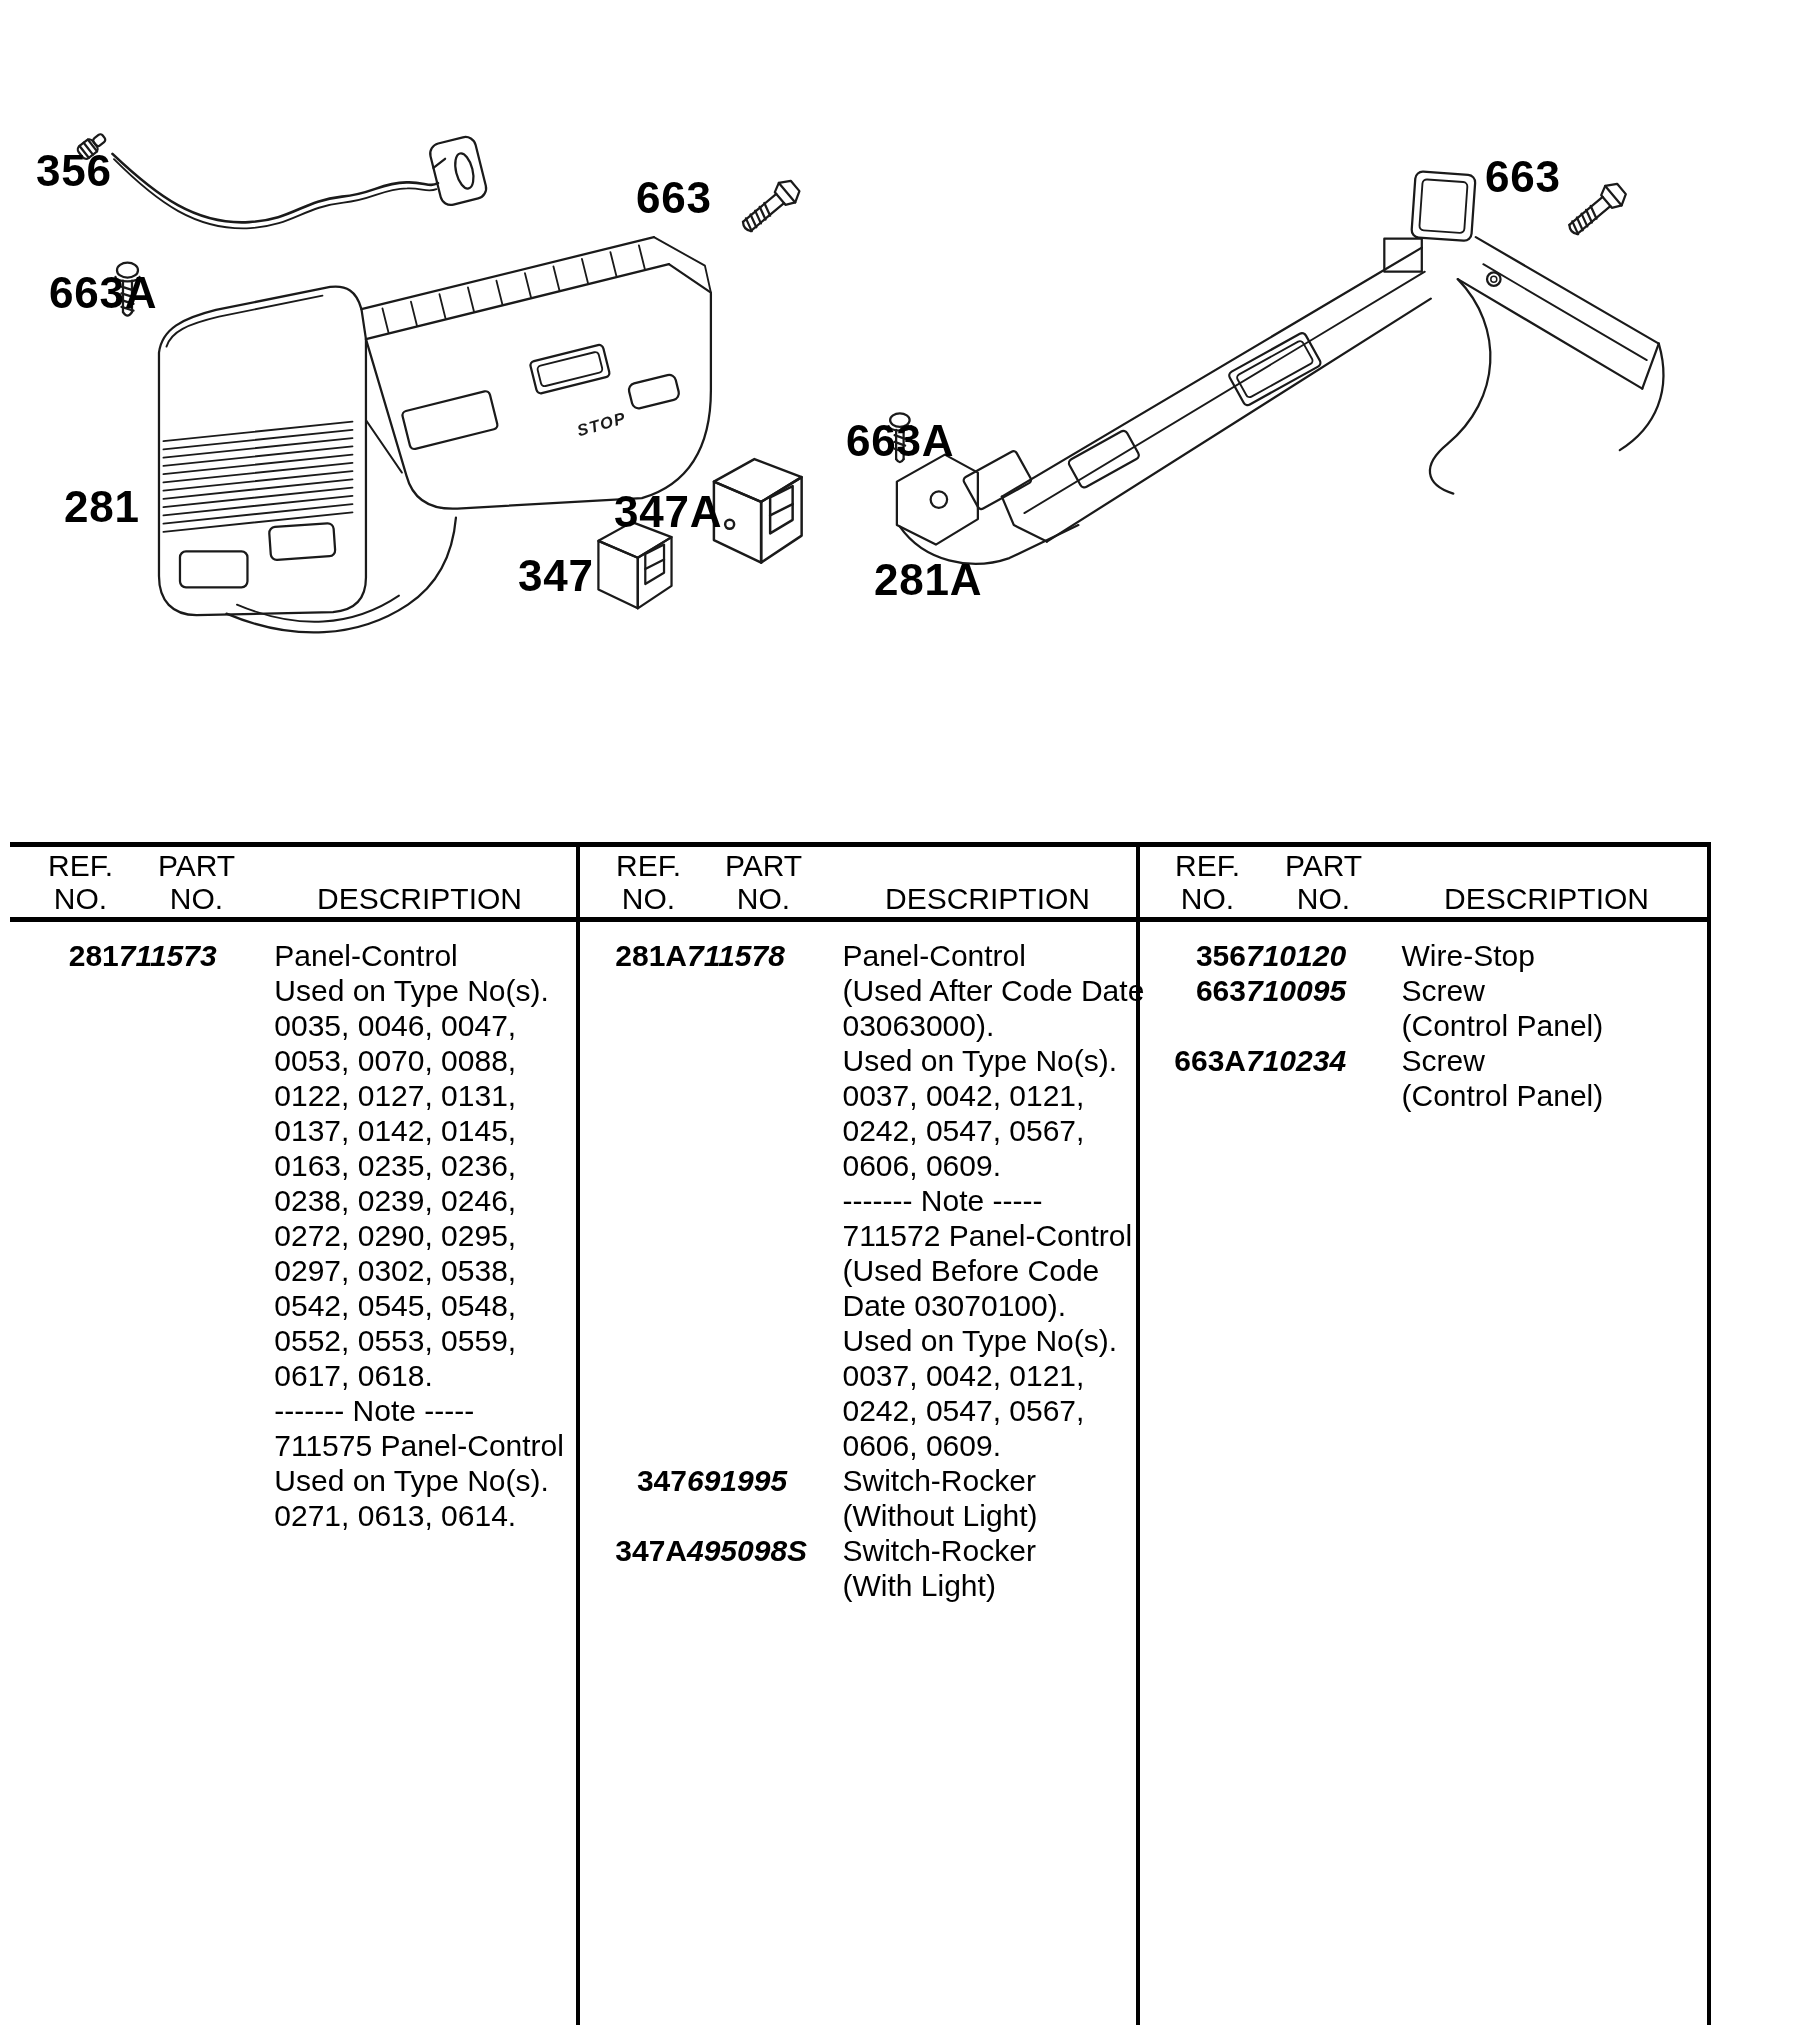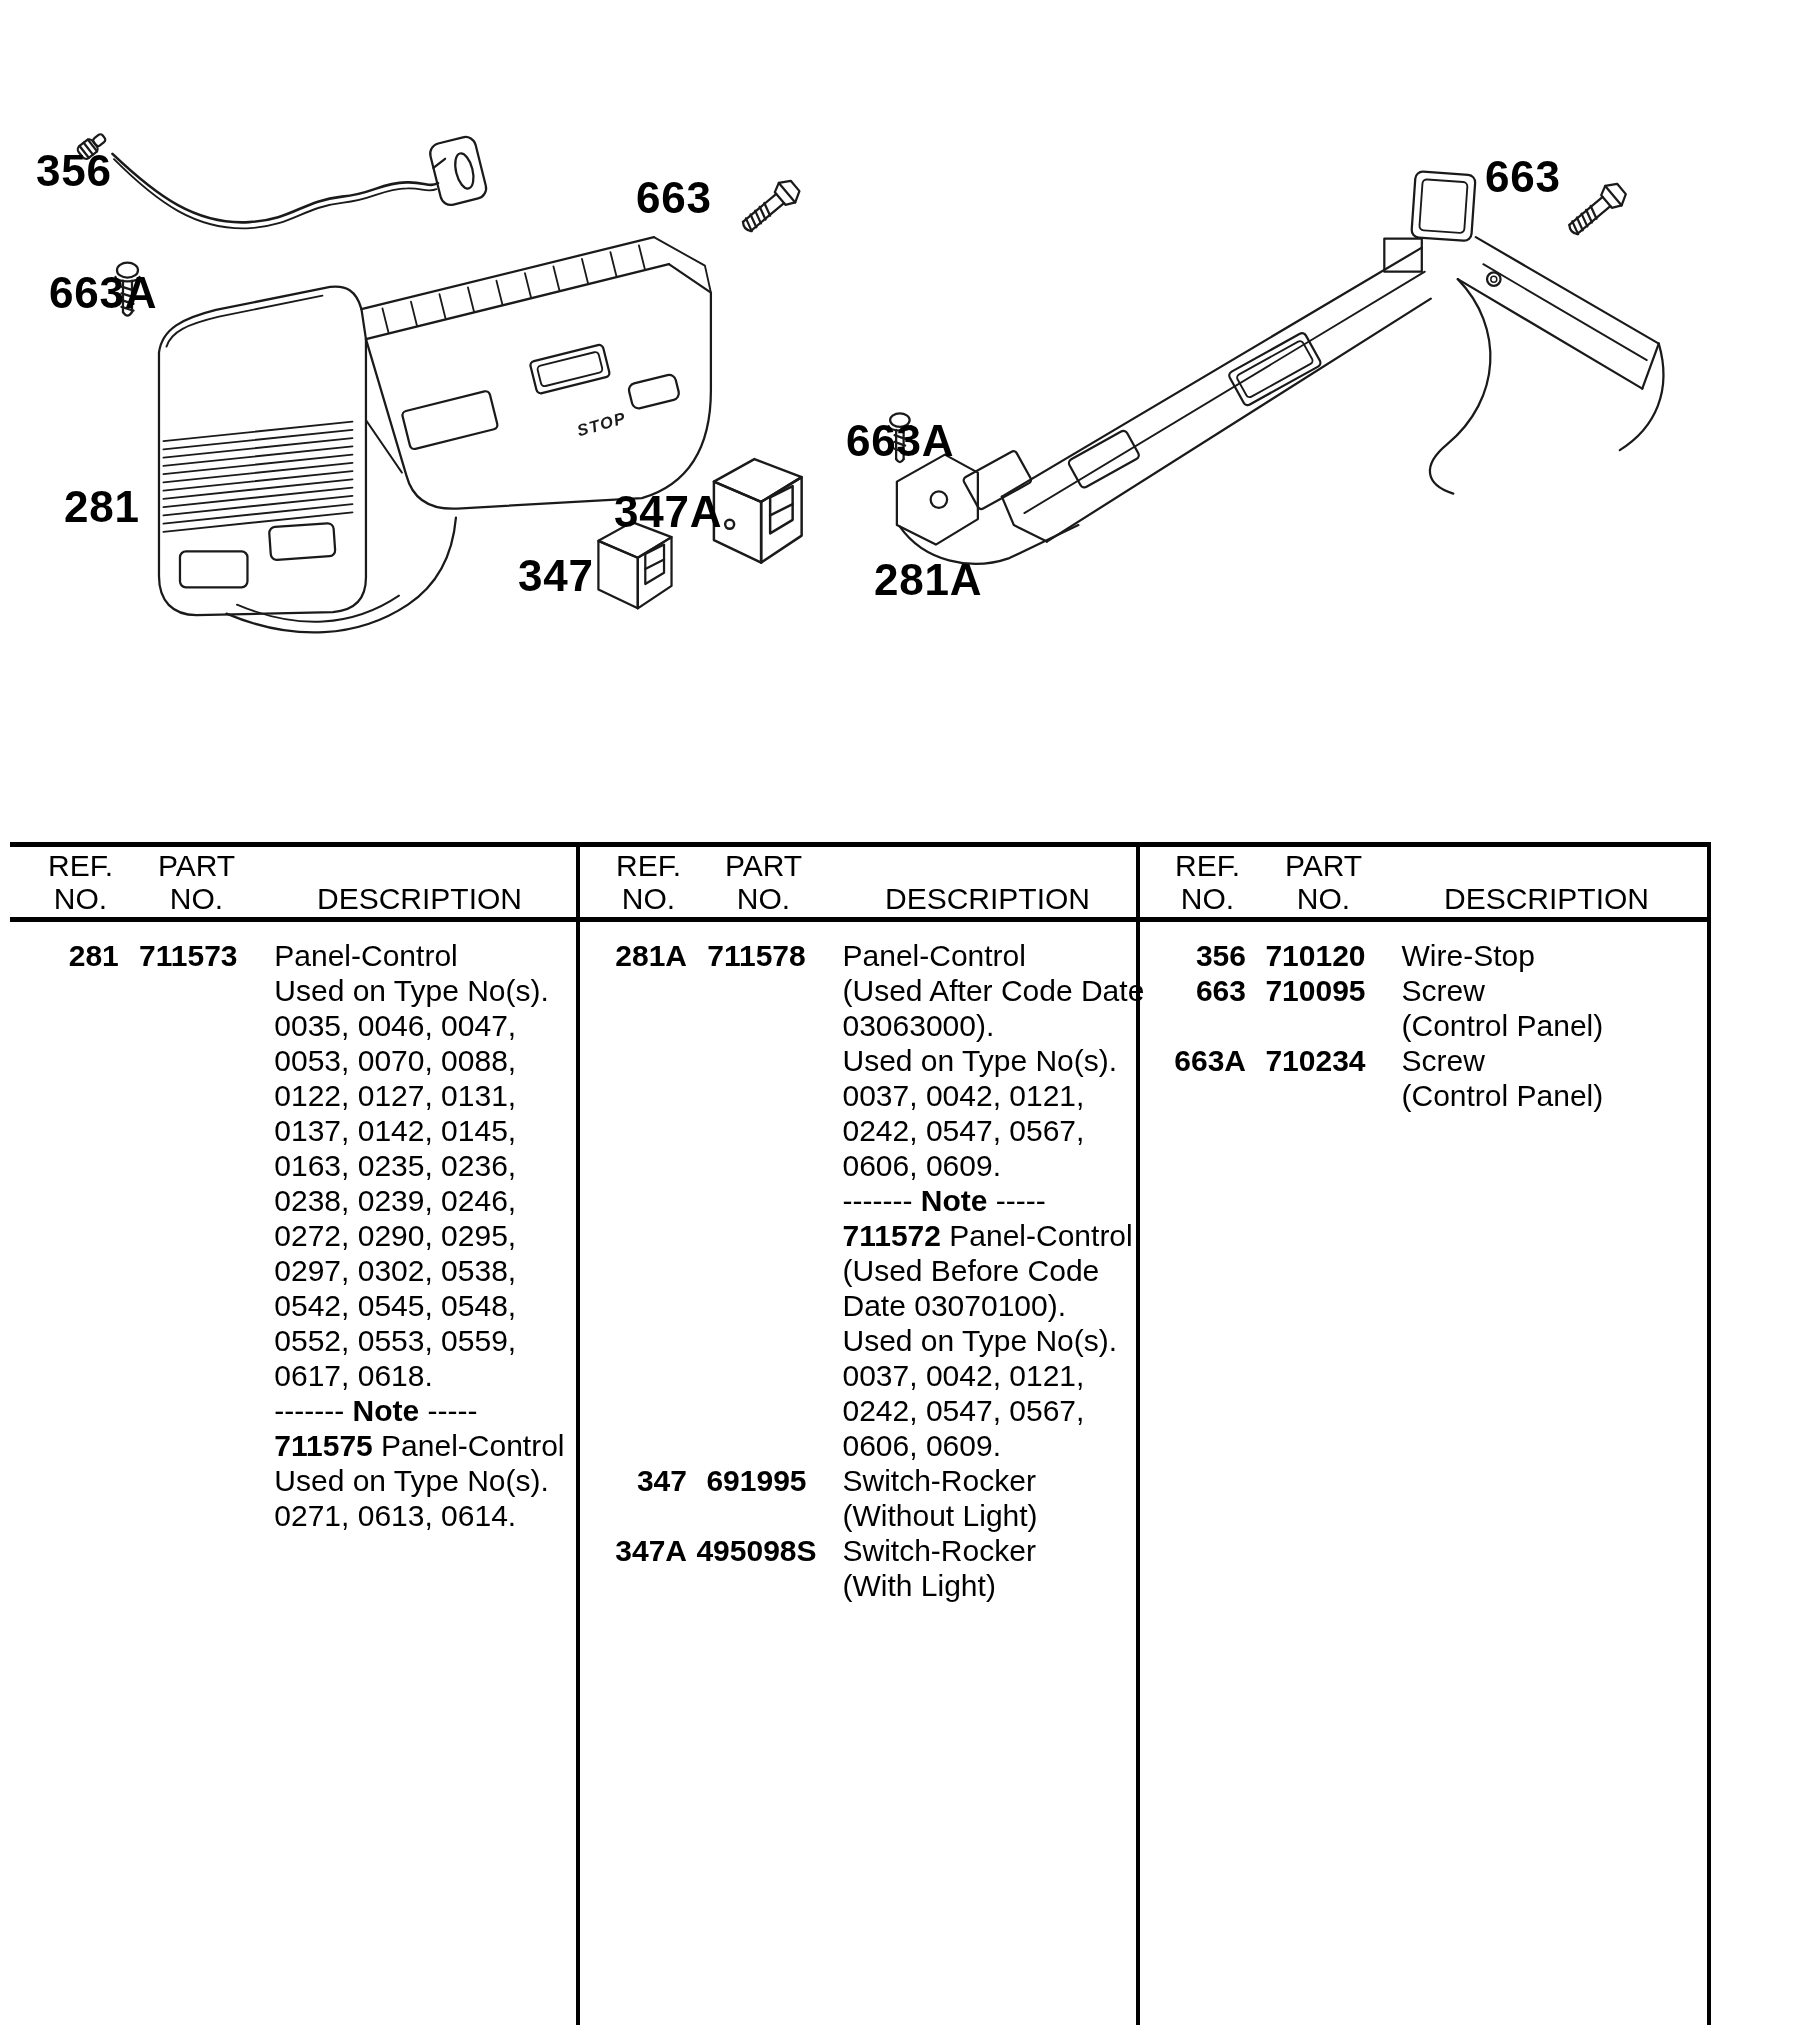--- a/index.html
+++ b/index.html
@@ -27,23 +27,23 @@
     text-align:center;font-size:30px;line-height:1;white-space:nowrap;
   }
   .colbody{position:absolute;top:938px;}
   .tline{
     display:grid;
     grid-template-columns:109px 139px 1fr;
     height:35px;line-height:35px;
     font-size:30px;white-space:nowrap;
   }
   .tline .ref{text-align:right;font-weight:bold;}
-  .tline .part{text-align:center;font-weight:bold;}
+  .tline .part{text-align:left;font-weight:bold;font-style:italic;}
   .tline .desc{padding-left:16.5px;}
-  .tline .desc .b{font-weight:bold;}
+  .tline .desc .b{font-weight:normal;}
   svg text{font-family:"Liberation Sans", sans-serif;}
 </style>
 </head>
 <body>
 
 <div id="page">
 
   <div id="diagram">
 
     <svg width="1811" height="814" viewBox="0 0 2415 1085" fill="none" stroke="#1a1a1a" stroke-width="3" stroke-linecap="round" stroke-linejoin="round">

